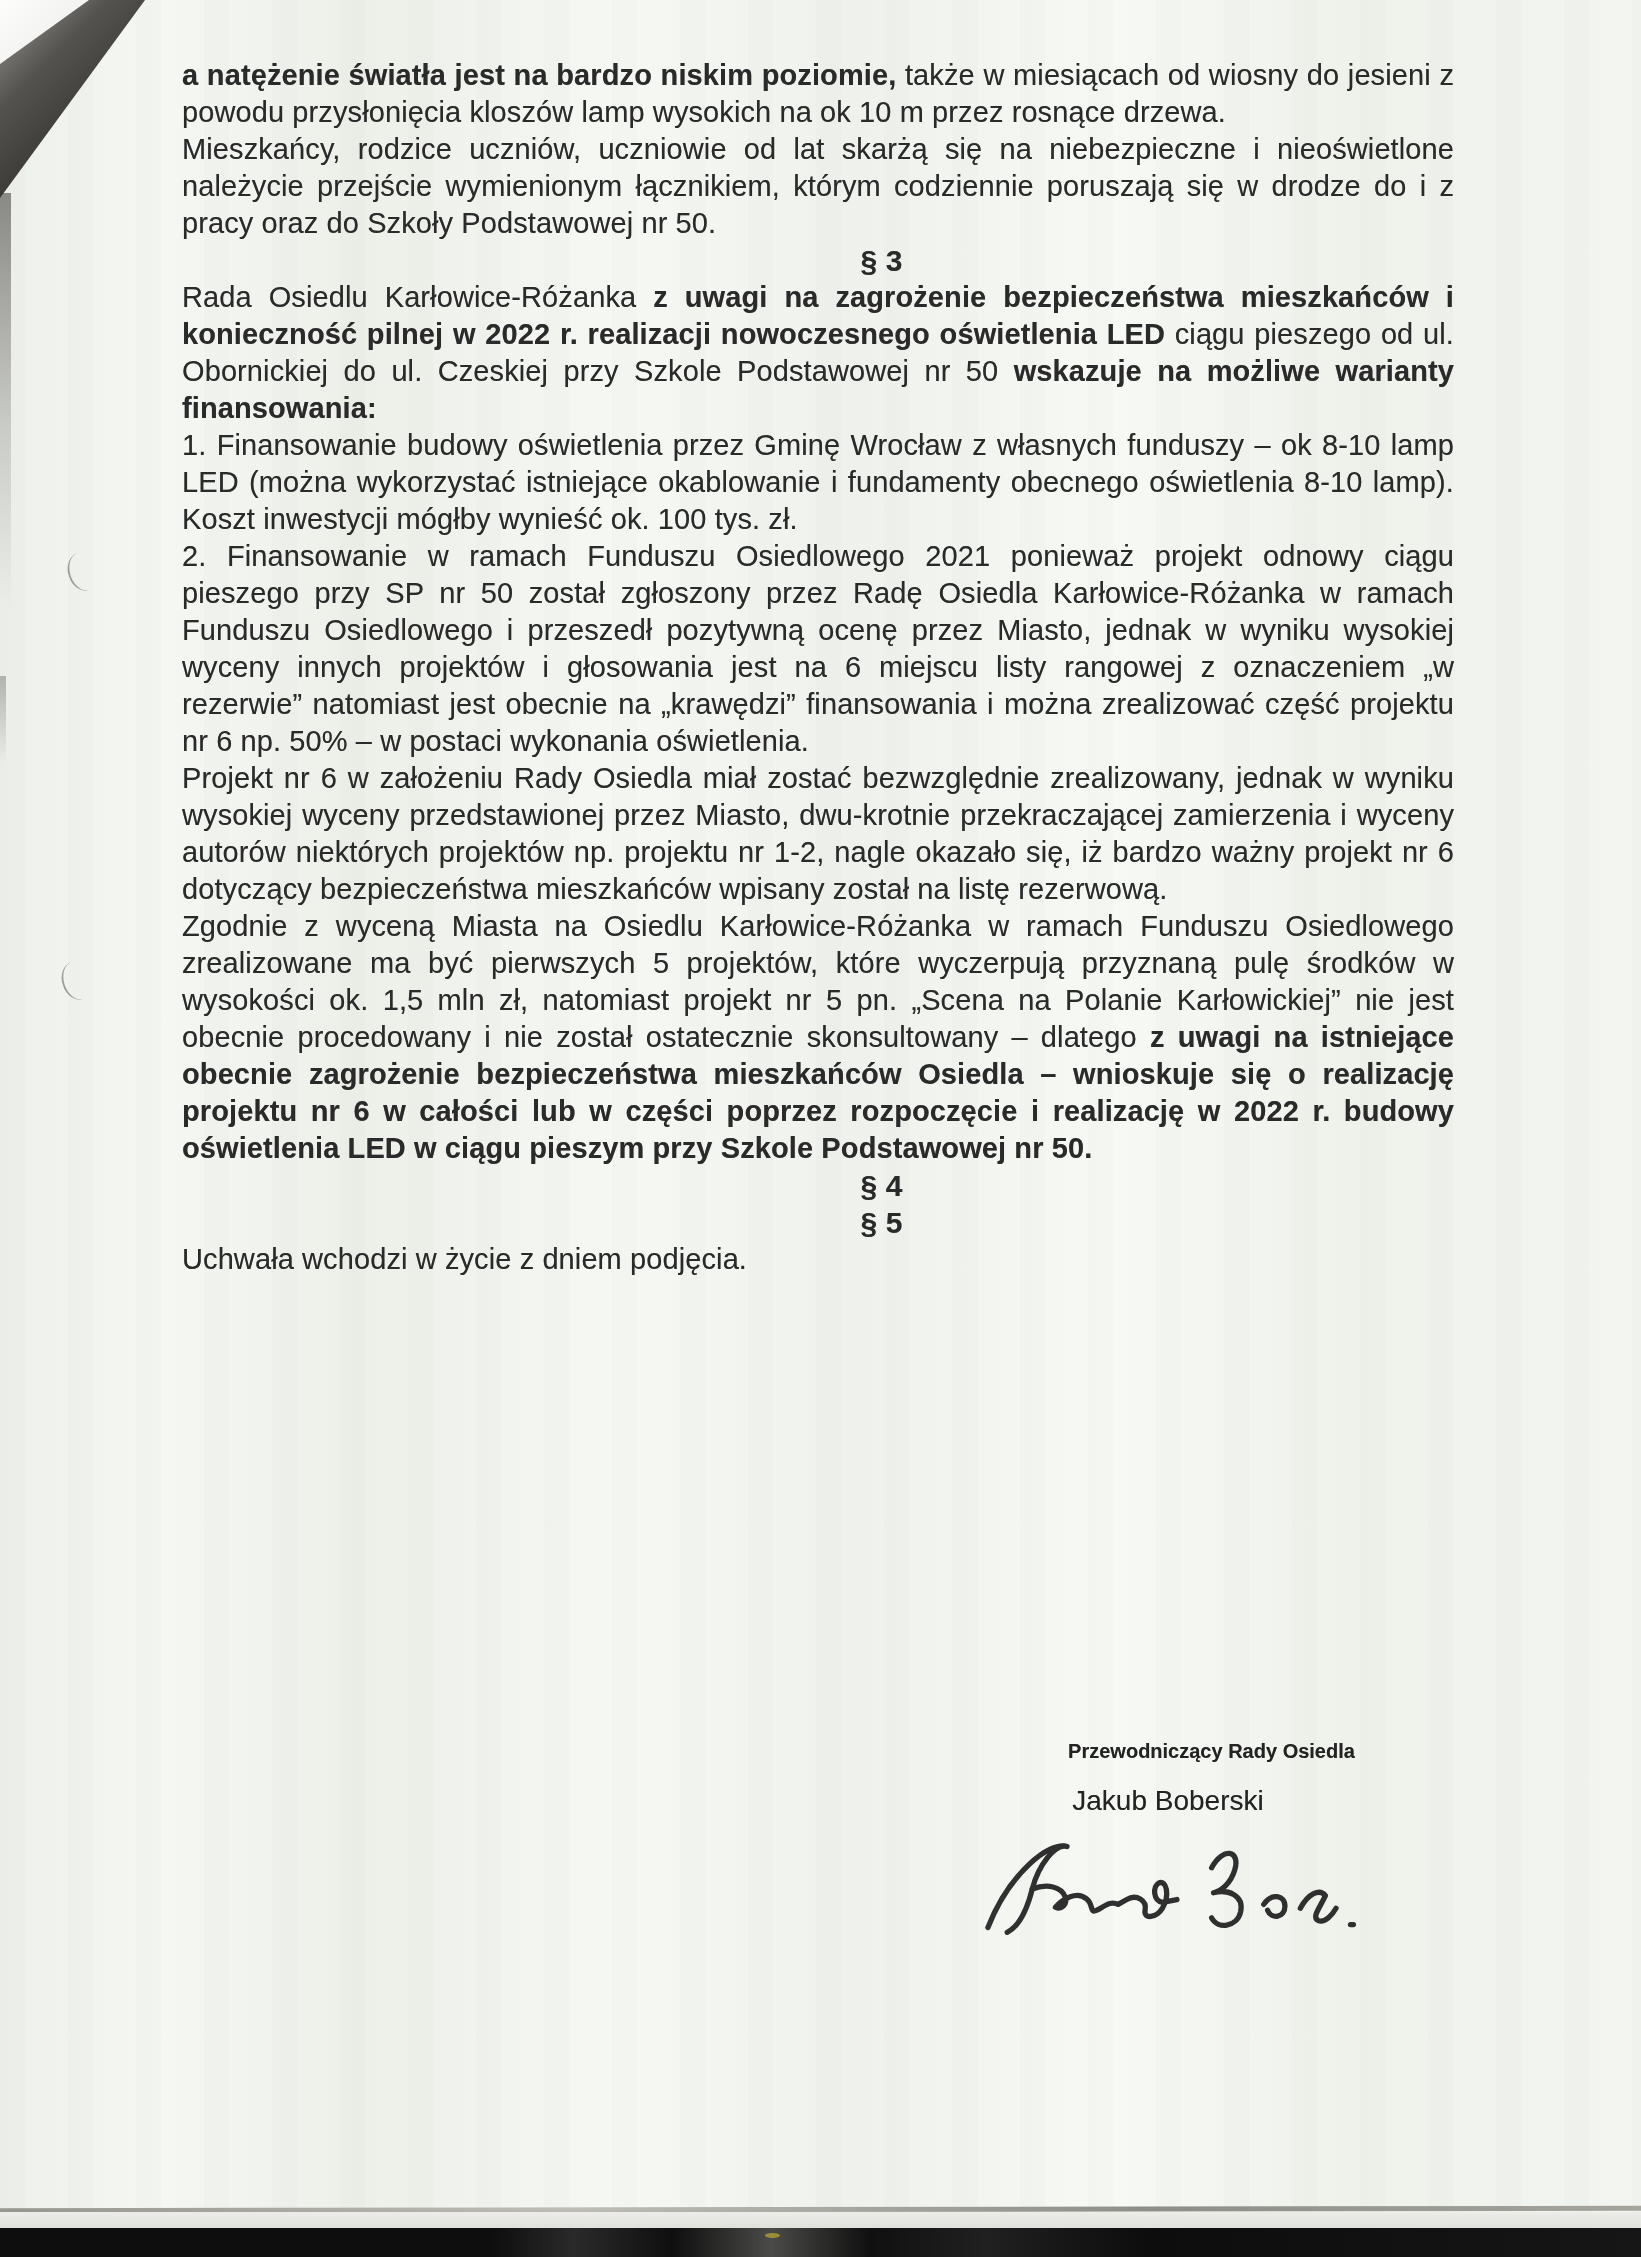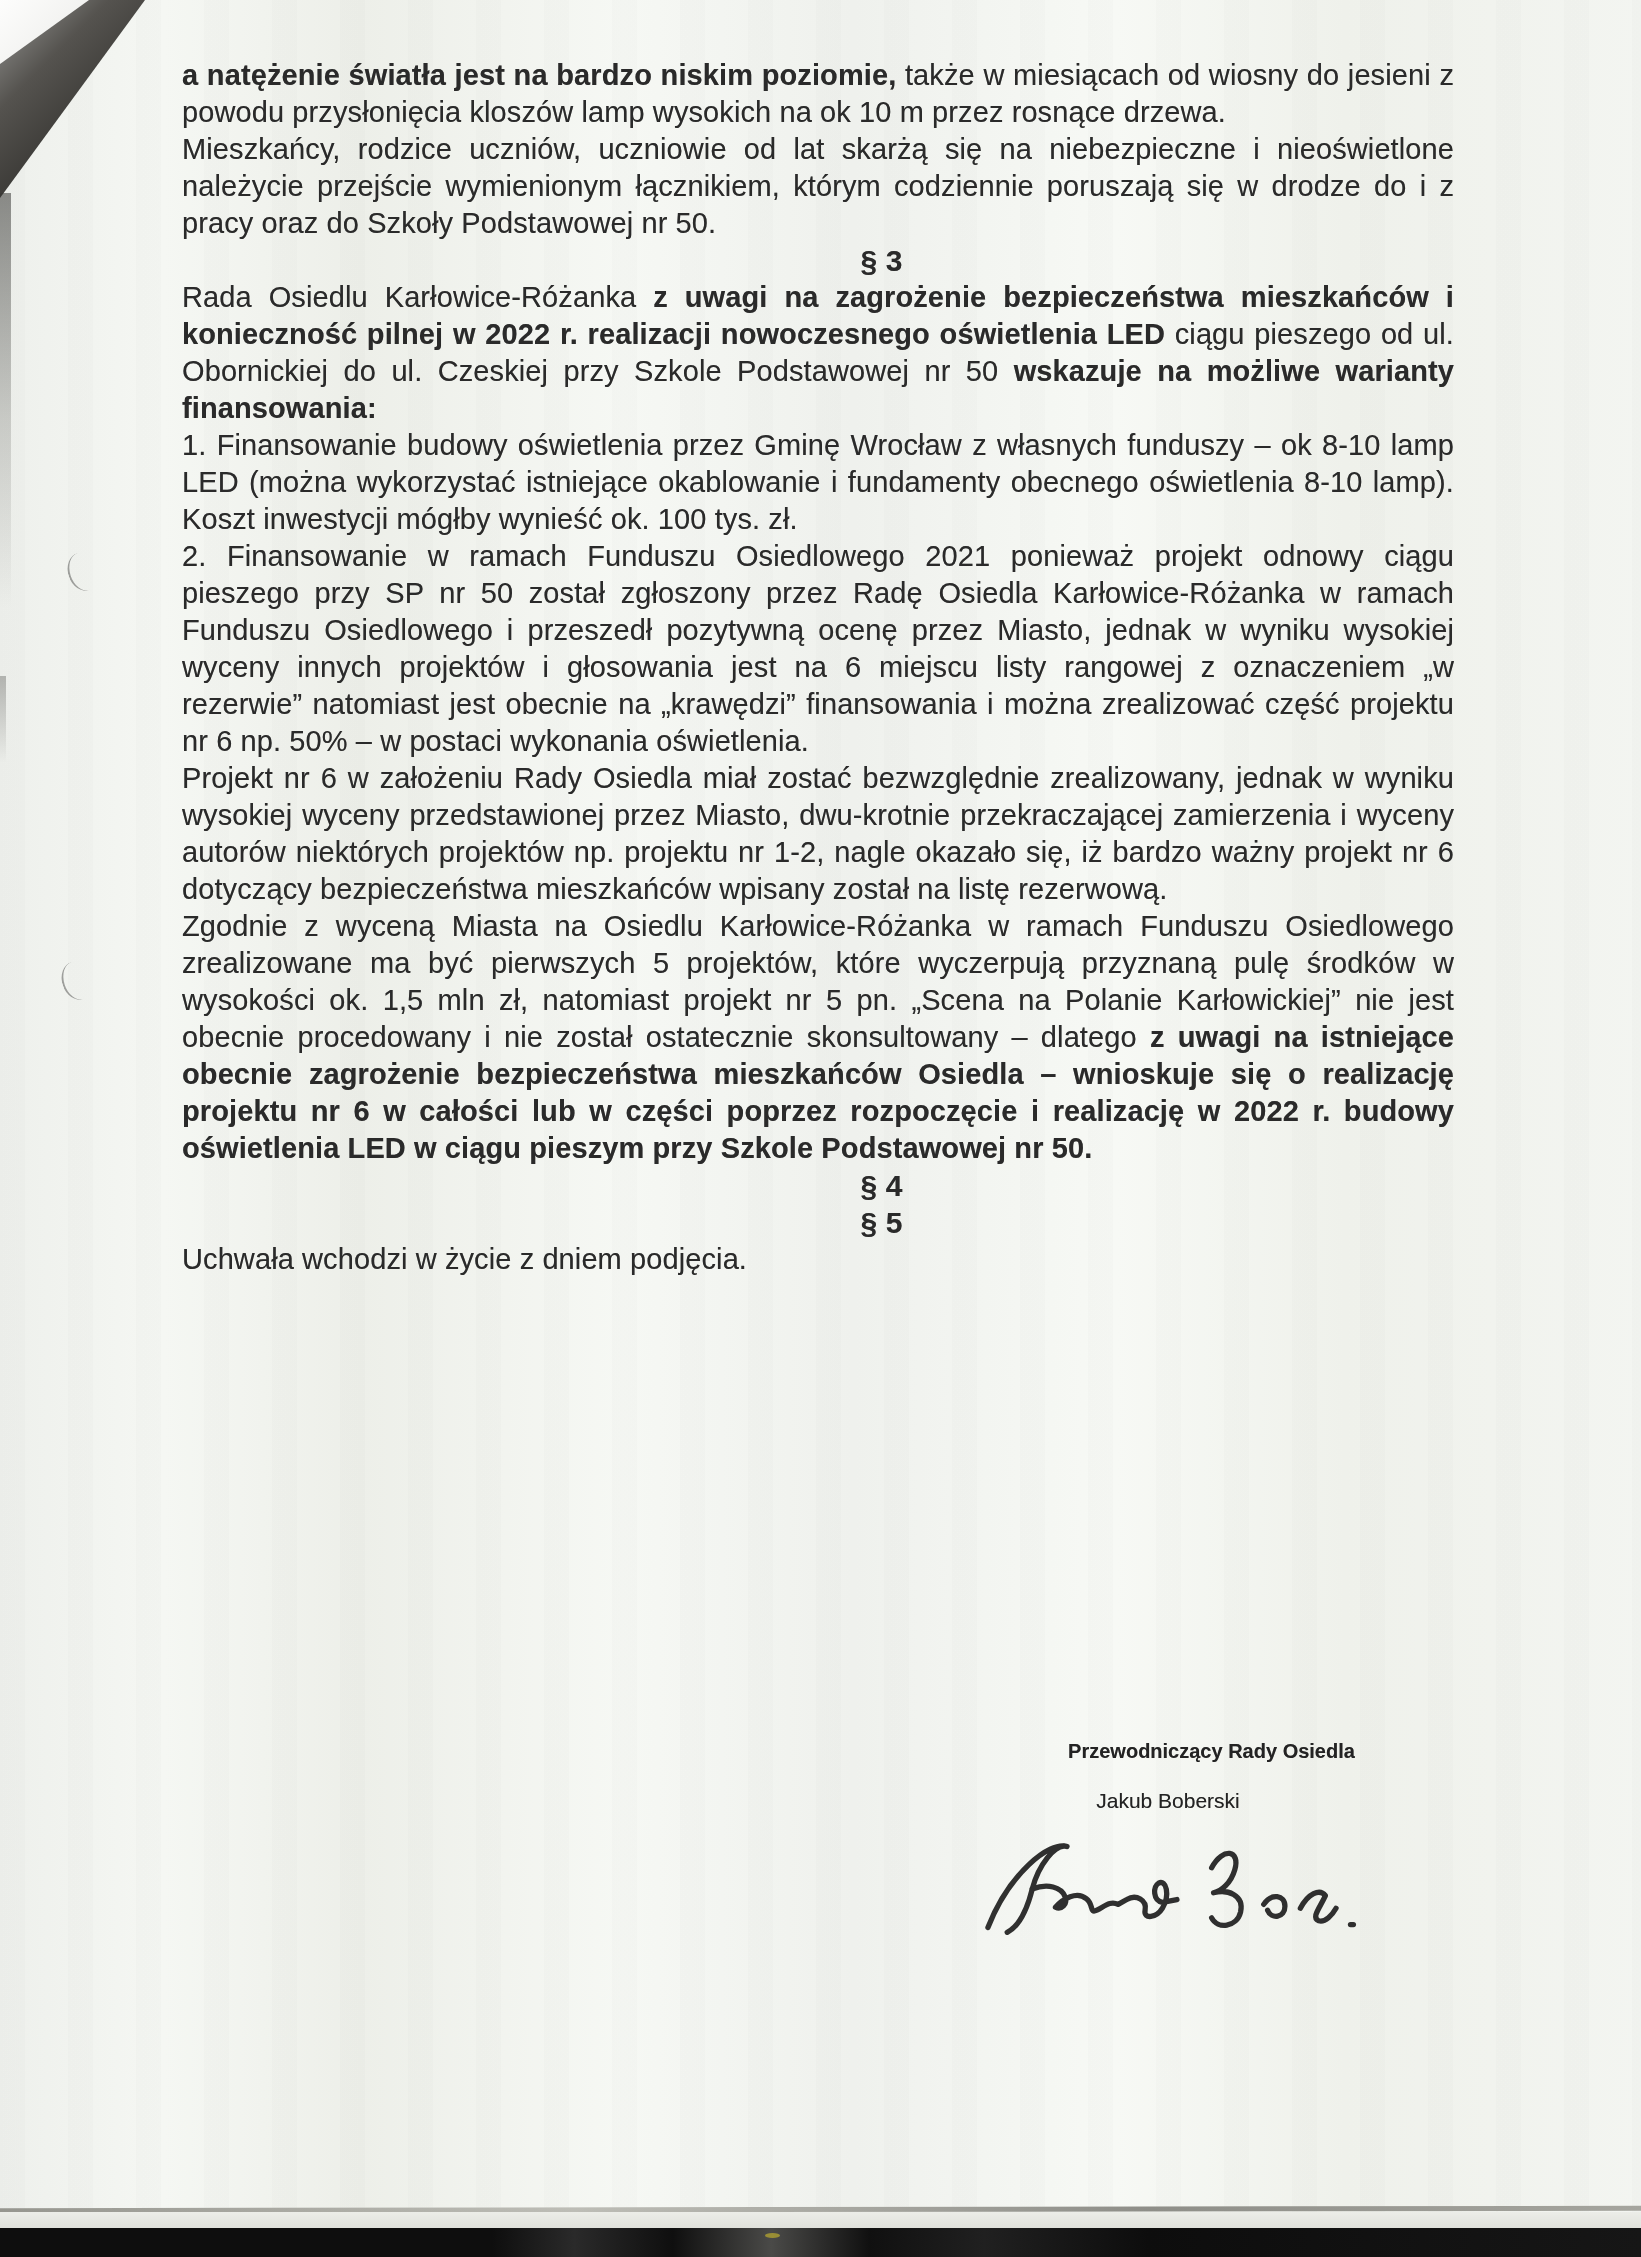--- a/index.html
+++ b/index.html
@@ -83,21 +83,21 @@
   .head-4{margin:26px 0 0 0;}
   .head-5{margin:37px 0 0 0;}
   .p-uchwala{margin-top:37px;}
   
   .sig-block{
     position:absolute;left:951px;top:1733px;width:521px;
     text-align:center;color:#232323;
     text-shadow:0 0 0.5px rgba(0,0,0,.35);
   }
   .sig-role{font-weight:bold;font-size:20px;line-height:37px;margin:0;}
-  .sig-name{font-size:21px;line-height:35px;margin:12.6px 87px 0 0;}
+  .sig-name{font-size:28px;line-height:35px;margin:12.6px 87px 0 0;}
   .sig-svg{display:block;margin:15.4px 0 0 21px;}
 </style>
 </head>
 <body>
 
 <div class="paper"></div>
 
 <div class="corner-dark"></div>
 <div class="corner-white"></div>
 <div class="edge-smudge"></div>

